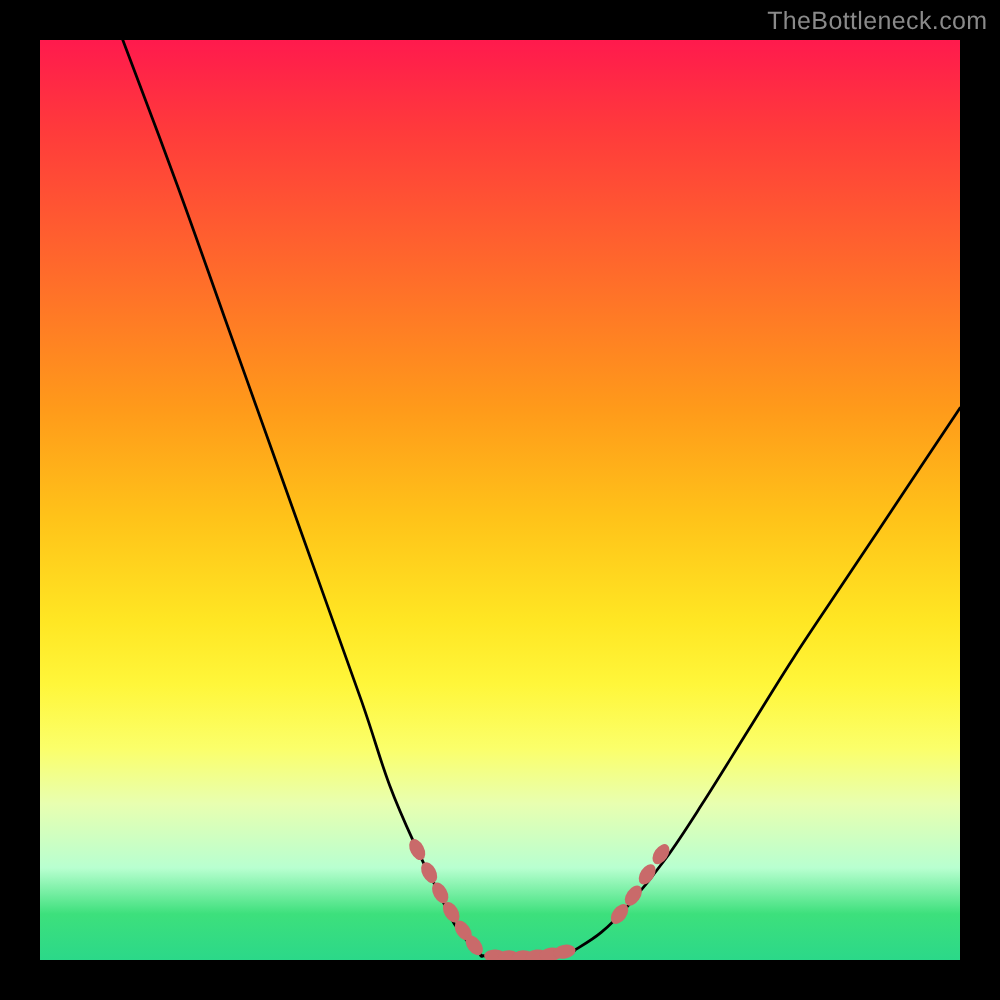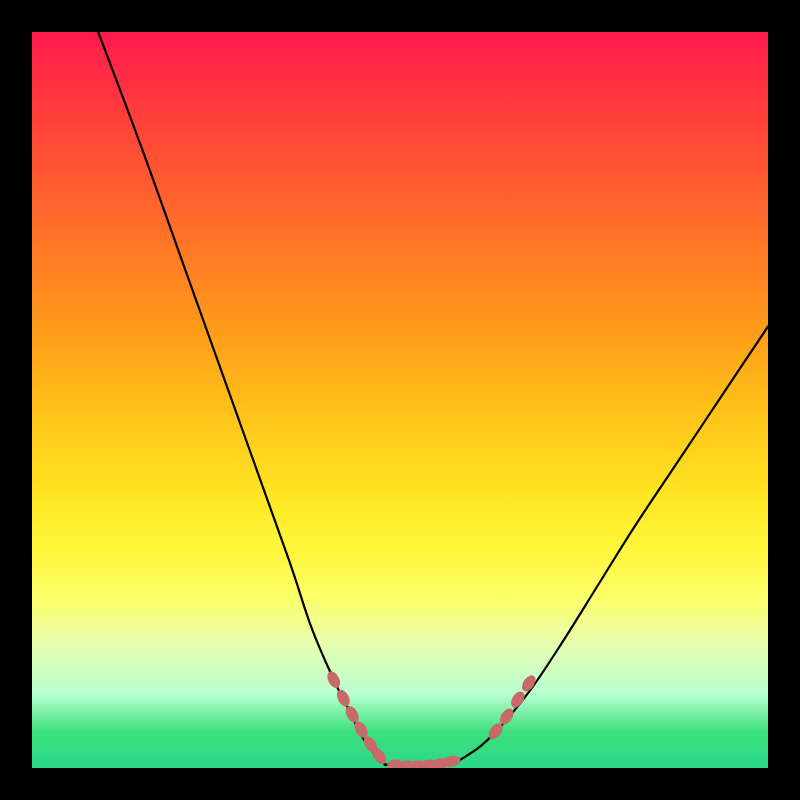--- a/index.html
+++ b/index.html
@@ -84,13 +84,14 @@
           <ellipse cx="397.44" cy="733.06" rx="9" ry="5.5" class="bead" transform="rotate(-5.7 397.44 733.06)"></ellipse>
           <ellipse cx="408.48" cy="731.58" rx="9" ry="5.5" class="bead" transform="rotate(-9.5 408.48 731.58)"></ellipse>
           <ellipse cx="419.52" cy="729.38" rx="9" ry="5.5" class="bead" transform="rotate(-11.3 419.52 729.38)"></ellipse>
           <ellipse cx="463.68" cy="699.20" rx="9" ry="5.5" class="bead" transform="rotate(-53.1 463.68 699.20)"></ellipse>
           <ellipse cx="474.72" cy="684.48" rx="9" ry="5.5" class="bead" transform="rotate(-55.1 474.72 684.48)"></ellipse>
           <ellipse cx="485.76" cy="667.55" rx="9" ry="5.5" class="bead" transform="rotate(-56.3 485.76 667.55)"></ellipse>
           <ellipse cx="496.80" cy="651.36" rx="9" ry="5.5" class="bead" transform="rotate(-55.7 496.80 651.36)"></ellipse>
         </g>
     </svg>
   </div>
+  <div class="watermark">TheBottleneck.com</div>
 </div>
 
 </body></html>

